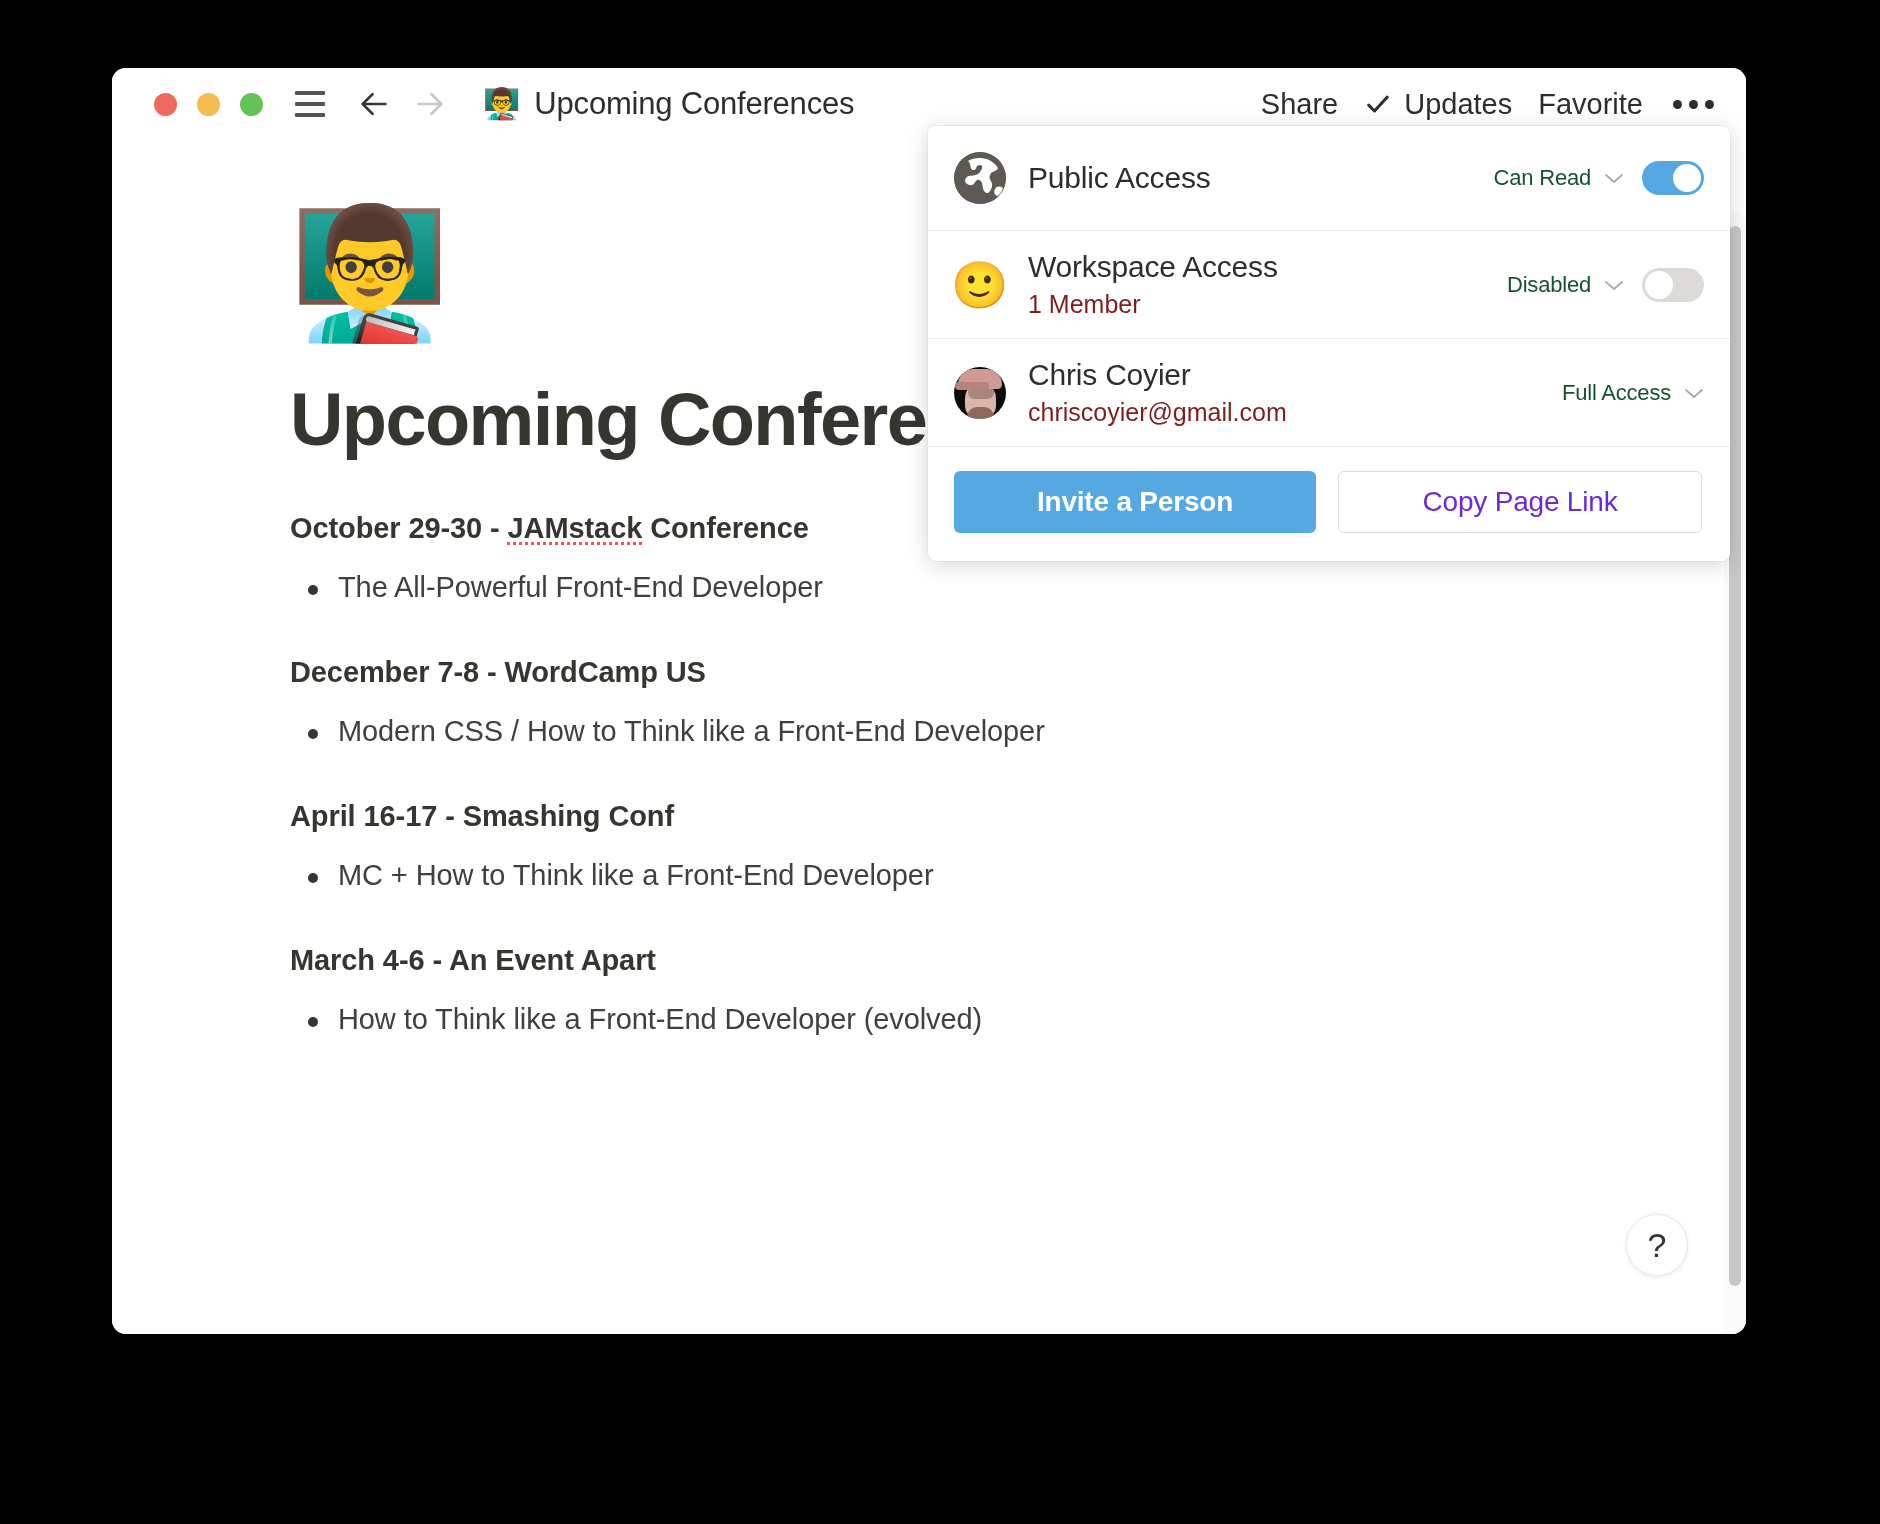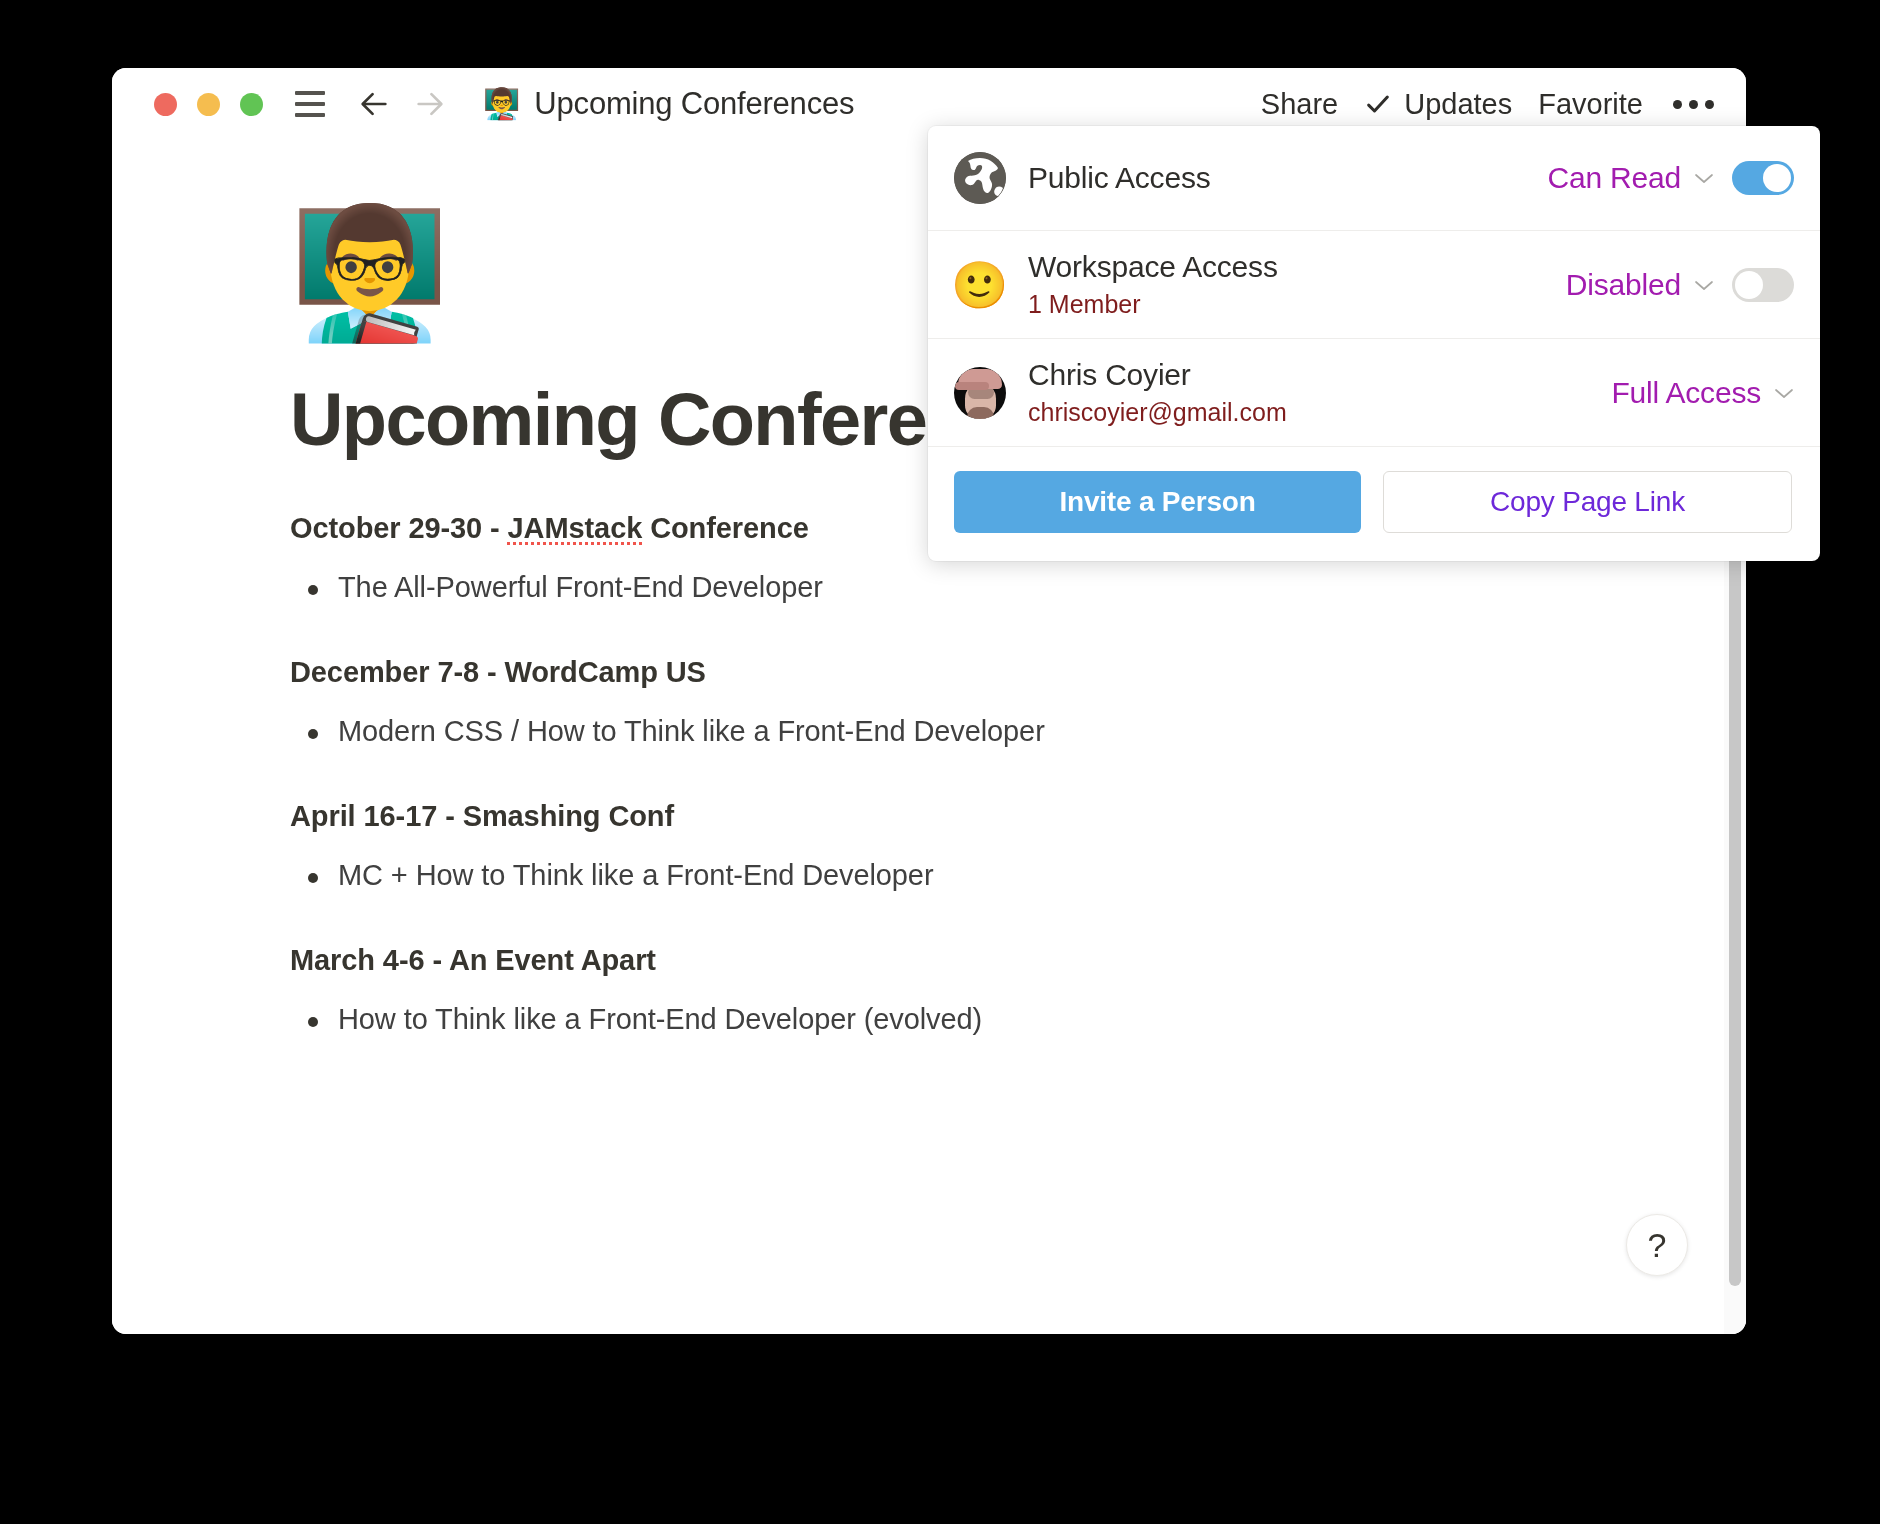--- a/index.html
+++ b/index.html
@@ -126,21 +126,21 @@
     left: 5px; top: 14px;
     width: 12px; height: 1060px;
     background: #c7c7c7;
     border-radius: 6px;
   }
 
   
   .popover {
     position: absolute;
     left: 816px; top: 58px;
-    width: 892px;
+    width: 802px;
     background: #ffffff;
     border-radius: 8px;
     box-shadow: 0 3px 22px rgba(0,0,0,0.17), 0 0 0 1px rgba(0,0,0,0.035);
     z-index: 30;
     overflow: hidden;
   }
   .pop-row {
     display: flex; align-items: center;
     padding: 0 26px;
     height: 105px;
@@ -160,21 +160,21 @@
   .photo .face { position: absolute; left: 11px; top: 16px; width: 31px; height: 36px; background: #d9b6a8; border-radius: 16px 16px 14px 14px; }
   .photo .shade { position: absolute; left: 14px; top: 19px; width: 26px; height: 13px; background: #7d5f55; border-radius: 8px; opacity: .55; }
   .photo .chin { position: absolute; left: 13px; bottom: 0; width: 27px; height: 12px; background: #8d6a5e; border-radius: 10px 10px 0 0; }
 
   .pop-text { margin-left: 22px; min-width: 0; }
   .pop-title { font-size: 30px; color: #2f2e2b; letter-spacing: -0.2px; white-space: nowrap; }
   .pop-sub { font-size: 25px; color: #7f1d1d; margin-top: 6px; white-space: nowrap; }
 
   .pop-right { margin-left: auto; display: flex; align-items: center; gap: 18px; }
   .pop-select { display: flex; align-items: center; gap: 13px; cursor: pointer; }
-  .pop-select-label { font-size: 30px; color: #a21caf; letter-spacing: -0.2px; white-space: nowrap; }
+  .pop-select-label { font-size: 22px; color: #14532d; letter-spacing: -0.2px; white-space: nowrap; }
   .chevron { width: 20px; height: 12px; display: block; }
 
   .toggle { width: 62px; height: 34px; border-radius: 17px; position: relative; cursor: pointer; flex: 0 0 62px; }
   .toggle.on  { background: #55a8e2; }
   .toggle.off { background: #dcdbd8; }
   .toggle .knob { position: absolute; top: 3px; width: 28px; height: 28px; border-radius: 50%; background: #ffffff; }
   .toggle.on  .knob { right: 3px; }
   .toggle.off .knob { left: 3px; }
 
   .pop-footer { display: flex; align-items: flex-end; gap: 22px; padding: 24px 28px 28px 26px; }

